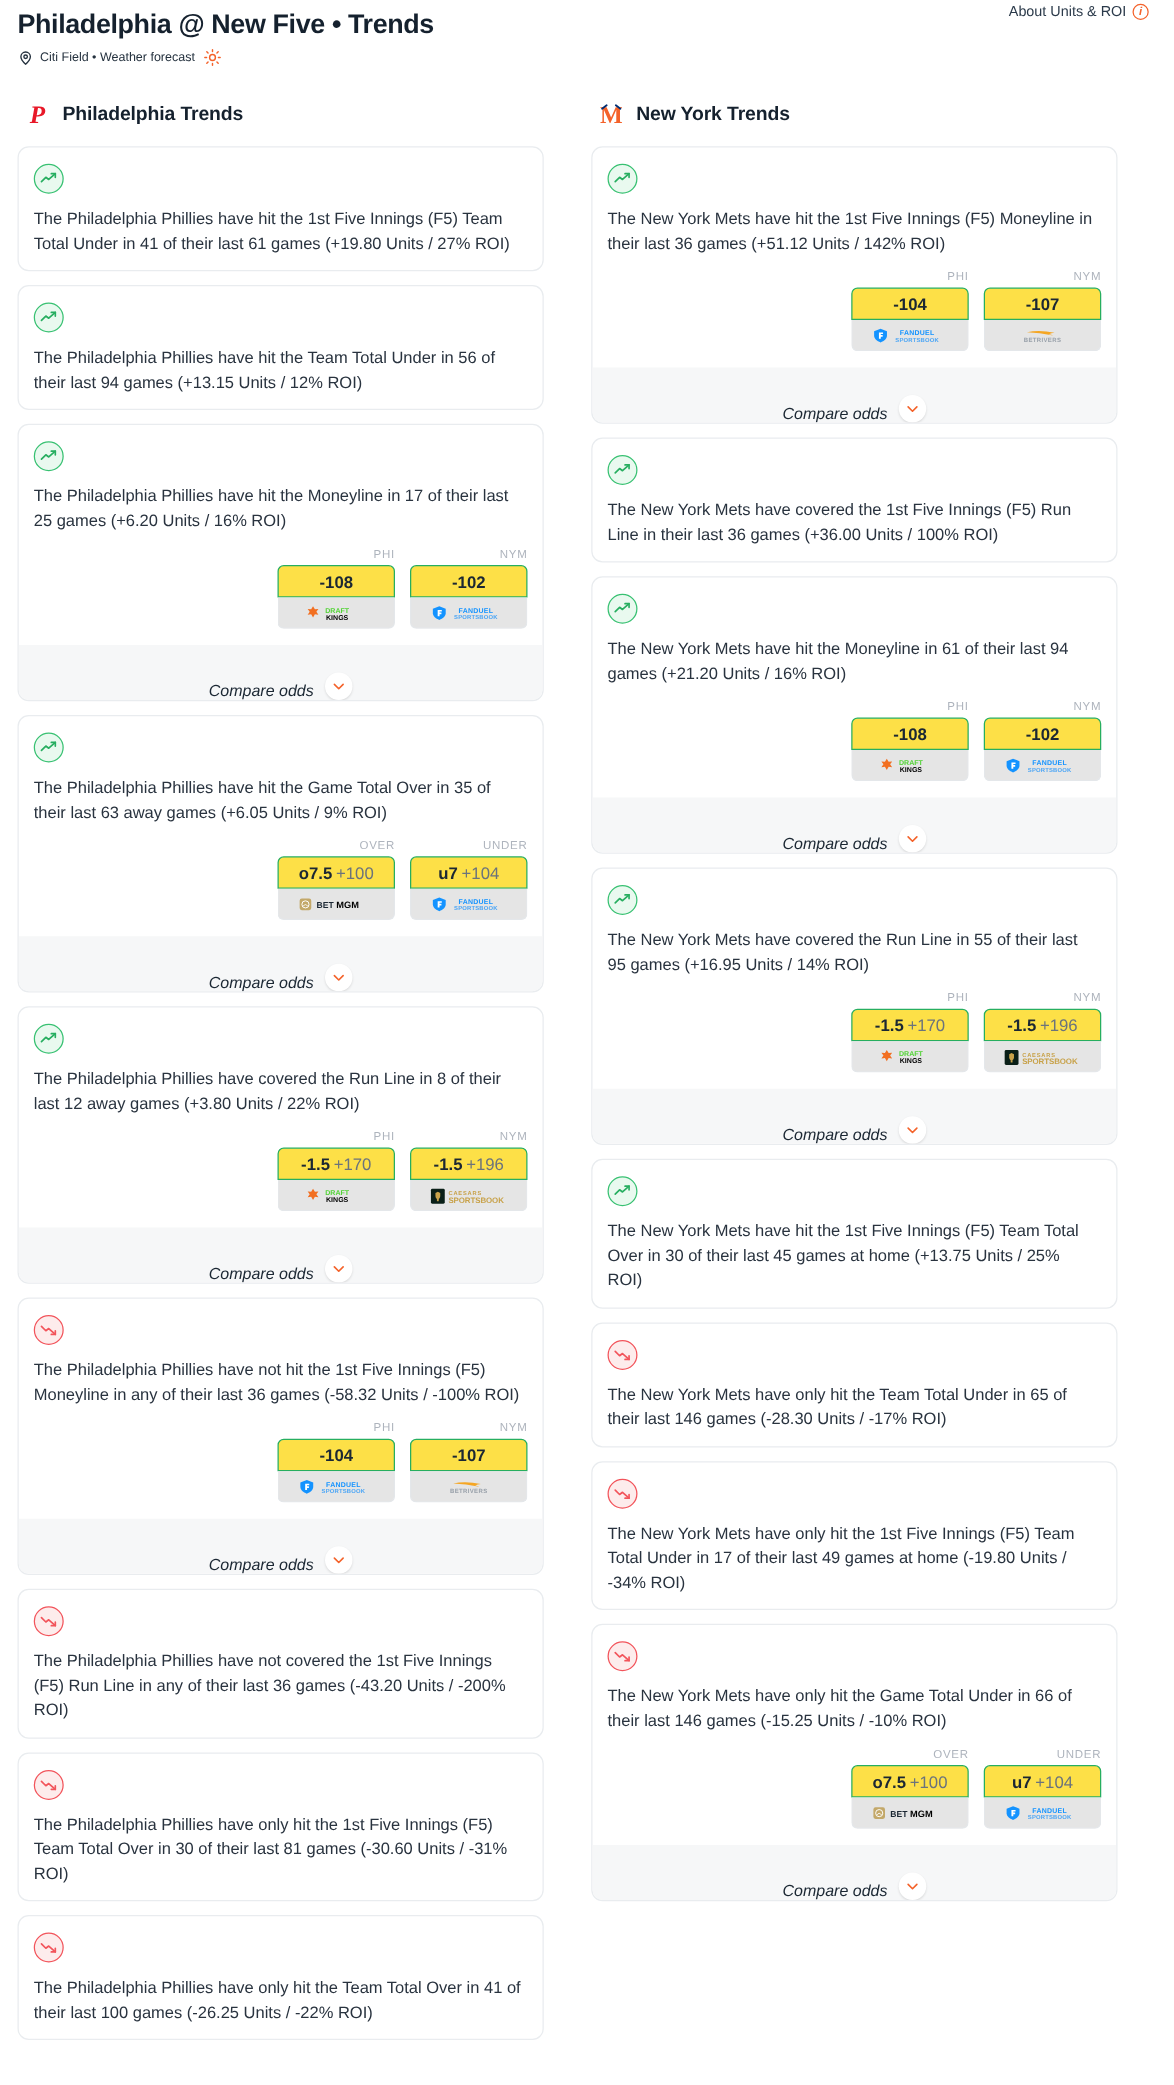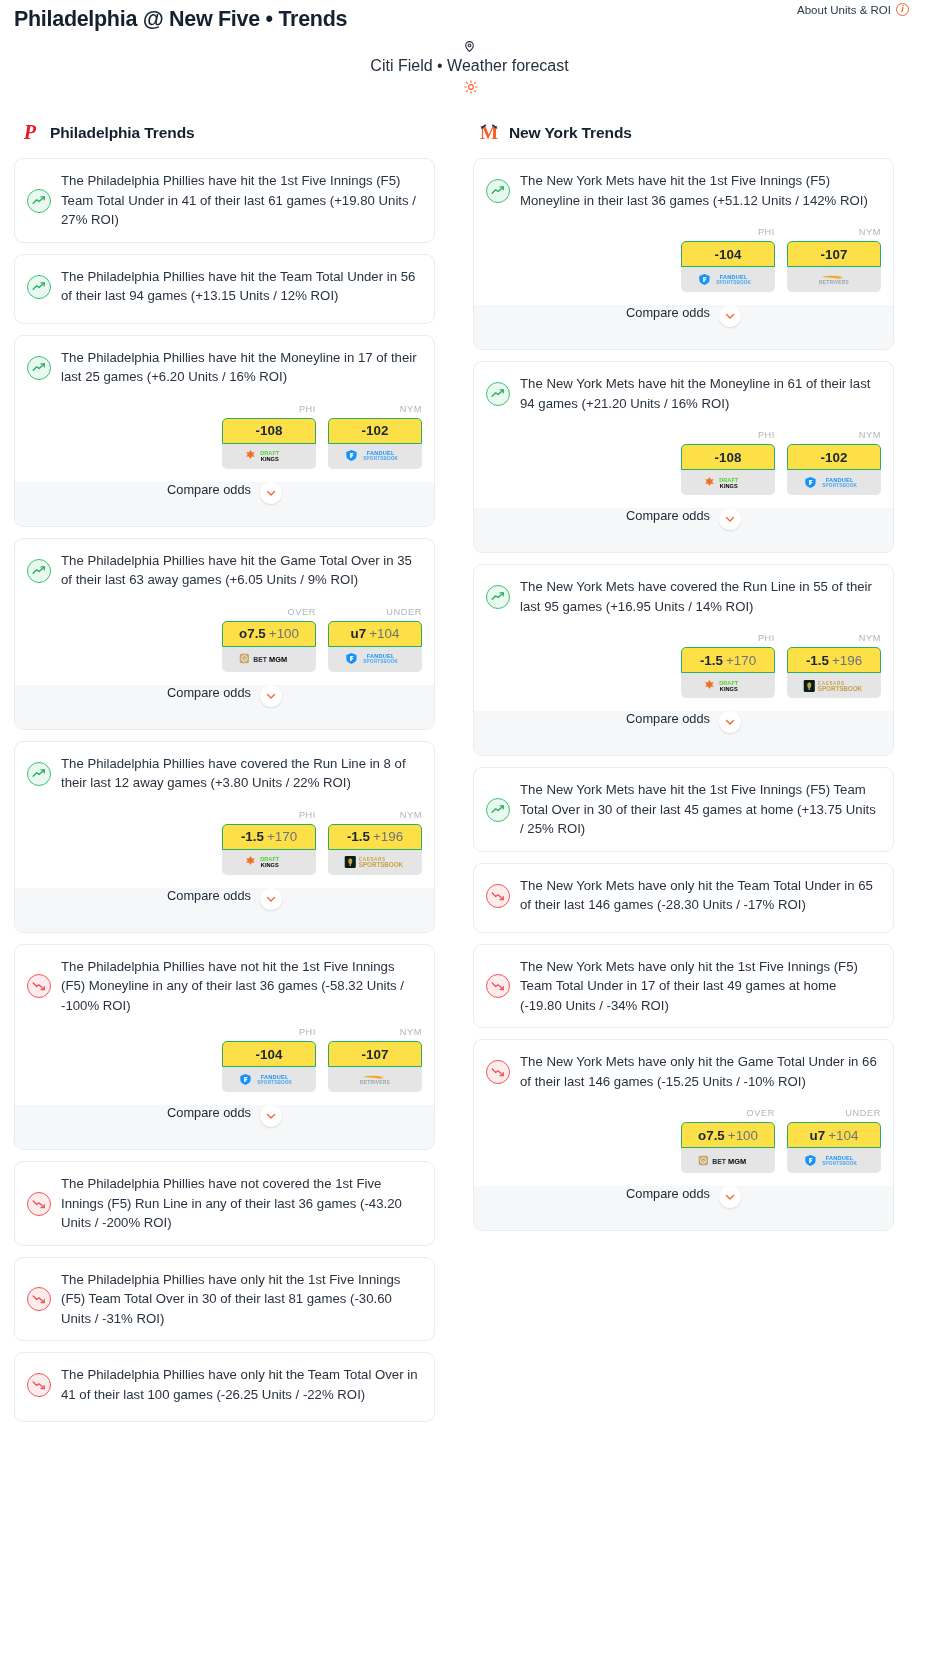--- a/index.html
+++ b/index.html
@@ -16,35 +16,35 @@
   .page-head { padding: 6px 14px 0 14px; position: relative; }
   .page-title {
     font-size: 21.5px;
     font-weight: bold;
     letter-spacing: -0.3px;
     color: #15212e;
     line-height: 26px;
   }
   .about-roi {
     position: absolute;
-    top: 3px; right: 30px;
+    top: 3px; right: 20px;
     display: flex; align-items: center; gap: 5px;
     font-size: 11.5px; color: #2b3a4a;
   }
   .info-circle {
     width: 13px; height: 13px; border-radius: 50%;
     border: 1.3px solid #f4622a; color: #f4622a;
     font-size: 9px; line-height: 11px; text-align: center;
     font-weight: bold; font-style: italic;
     display: inline-block;
   }
   .venue-line {
     margin-top: 7px;
     display: flex; align-items: center; gap: 5px;
-    font-size: 16px; color: #24313e; flex-direction: column;
+    font-size: 10px; color: #24313e;
   }
   .pin-icon { width: 13px; height: 13px; display: inline-block; }
   .sun-icon { width: 14px; height: 14px; display: inline-block; margin-left: 2px;}
 
   
   .columns {
     display: flex;
     gap: 38px;
     padding: 28px 14px 0 14px;
     align-items: flex-start;
@@ -60,21 +60,21 @@
 
   
   .trend-card {
     border: 1px solid #e9ecef;
     border-radius: 9px;
     background: #fff;
     margin-bottom: 11px;
     padding: 12px 12px 0 12px;
     overflow: hidden;
   }
-  .trend-top { display: flex; gap: 10px; align-items: center; }
+  .trend-top { display: flex; gap: 10px; align-items: flex-start; flex-direction: column; }
   .trend-badge {
     flex: 0 0 24px; width: 24px; height: 24px; border-radius: 50%;
     display: flex; align-items: center; justify-content: center;
     margin-top: 1px;
   }
   .trend-badge.up   { background: #e9f9ef; border: 1px solid #38c172; }
   .trend-badge.down { background: #fdecec; border: 1px solid #f2545b; }
   .trend-text {
     font-size: 13.2px; line-height: 19.5px; color: #29333f;
     padding-right: 4px;
@@ -105,21 +105,21 @@
     height: 25px; display: flex; align-items: center; justify-content: center;
     background: #e5e5e5;
   }
   .book-logo { height: 15px; display: block; }
 
   
   .compare-bar {
     margin: 13px -12px 0 -12px;
     background: #f6f7f8;
     height: 44px;
-    display: flex; align-items: flex-start; justify-content: center; gap: 9px;
+    display: flex; align-items: flex-end; justify-content: center; gap: 9px; font-style: italic;
   }
   .compare-label { font-size: 12.8px; color: #1b2733; }
   .chev-btn {
     width: 22px; height: 22px; border-radius: 50%; background: #fff;
     display: flex; align-items: center; justify-content: center;
     box-shadow: 0 1px 2px rgba(0,0,0,.12);
   }
   .pad-bottom { height: 12px; }
 </style>
 </head>
@@ -489,20 +489,34 @@
       </div>
       <div class="trend-card">
         <div class="trend-body">
           <div class="trend-top">
             <span class="trend-badge up">
               <svg viewBox="0 0 24 24" width="14" height="14" fill="none" stroke="#27ae60" stroke-width="2.3" stroke-linecap="round" stroke-linejoin="round">
                 <polyline points="2,16 8,10 12,13 21,5"></polyline>
                 <polyline points="15.5,5 21,5 21,10"></polyline>
               </svg>
             </span>
+            <div class="trend-text">The New York Mets have covered the 1st Five Innings (F5) Run Line in their last 36 games (+36.00 Units / 100% ROI)</div>
+          </div>
+        </div>
+        <div class="pad-bottom"></div>
+      </div>
+      <div class="trend-card">
+        <div class="trend-body">
+          <div class="trend-top">
+            <span class="trend-badge up">
+              <svg viewBox="0 0 24 24" width="14" height="14" fill="none" stroke="#27ae60" stroke-width="2.3" stroke-linecap="round" stroke-linejoin="round">
+                <polyline points="2,16 8,10 12,13 21,5"></polyline>
+                <polyline points="15.5,5 21,5 21,10"></polyline>
+              </svg>
+            </span>
             <div class="trend-text">The New York Mets have hit the Moneyline in 61 of their last 94 games (+21.20 Units / 16% ROI)</div>
           </div>
         </div>
         <div class="odds-row">
           <div class="odds-cell">
             <div class="odds-label">PHI</div>
             <div class="odds-box">
               <span class="odds-val">-108</span>
             </div>
             <div class="book-box">

